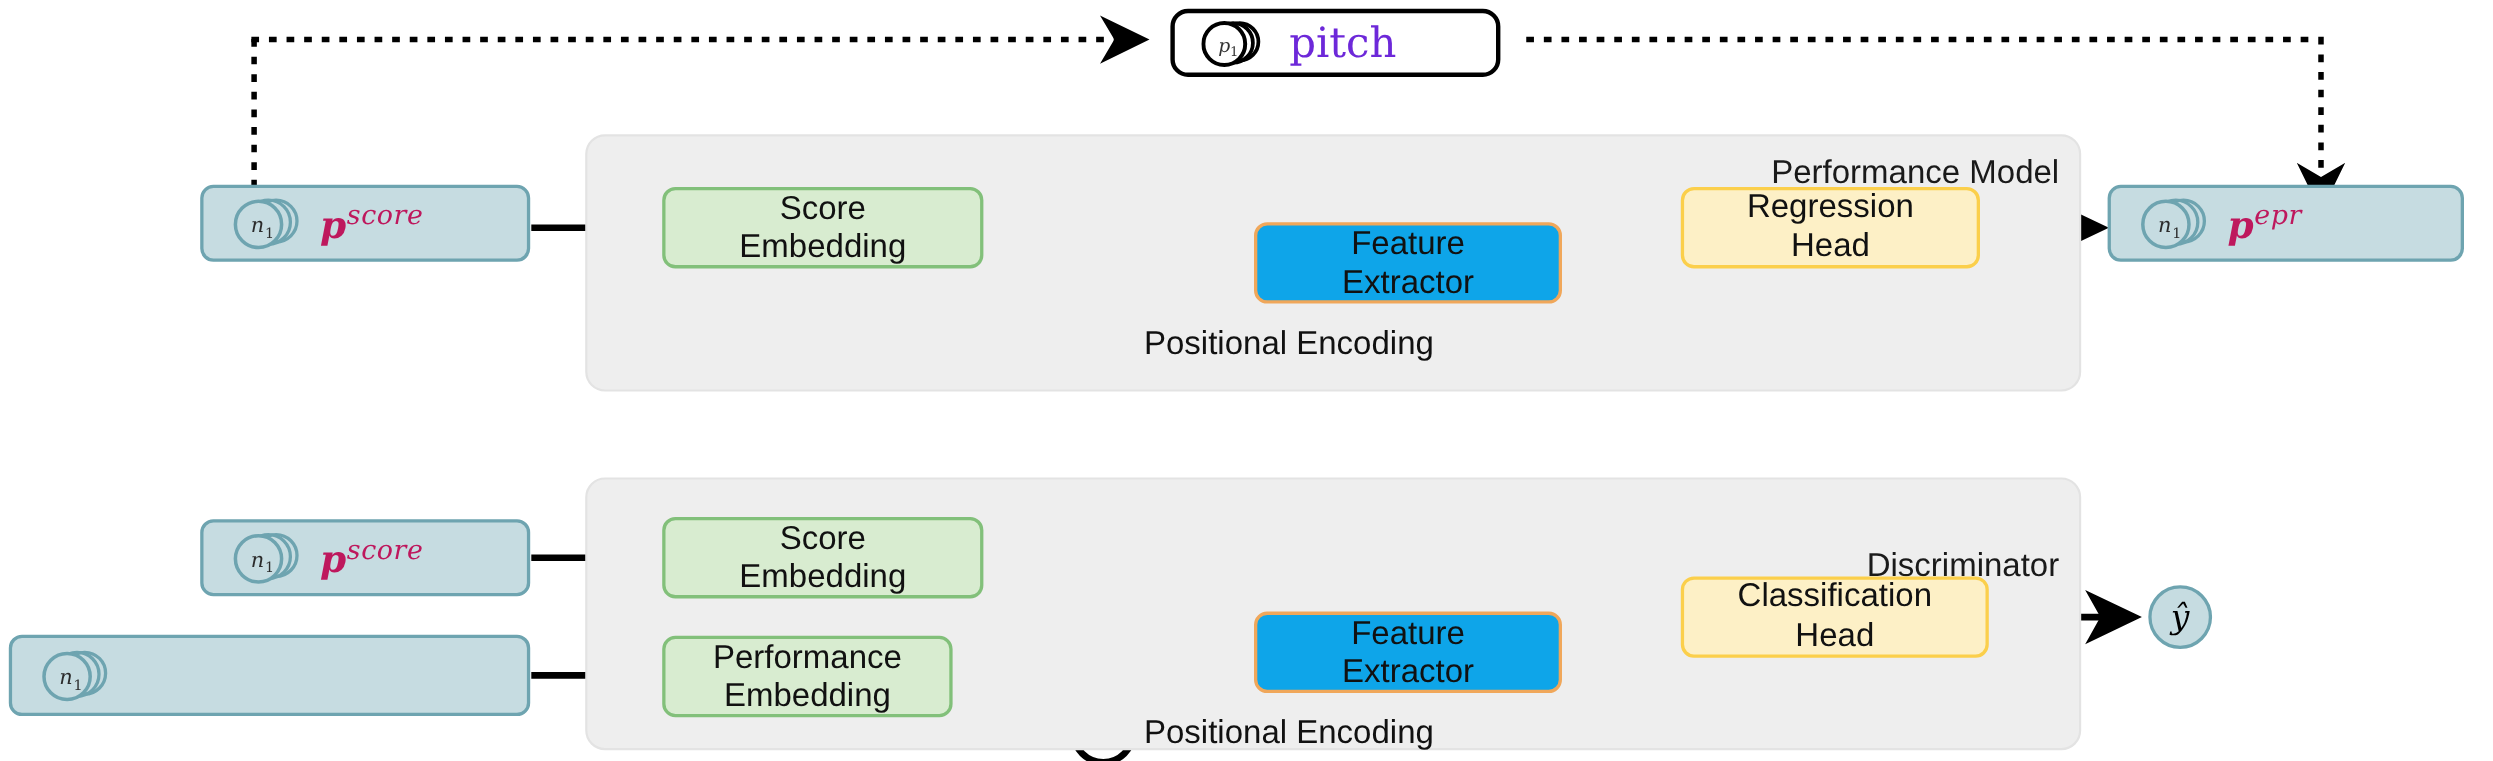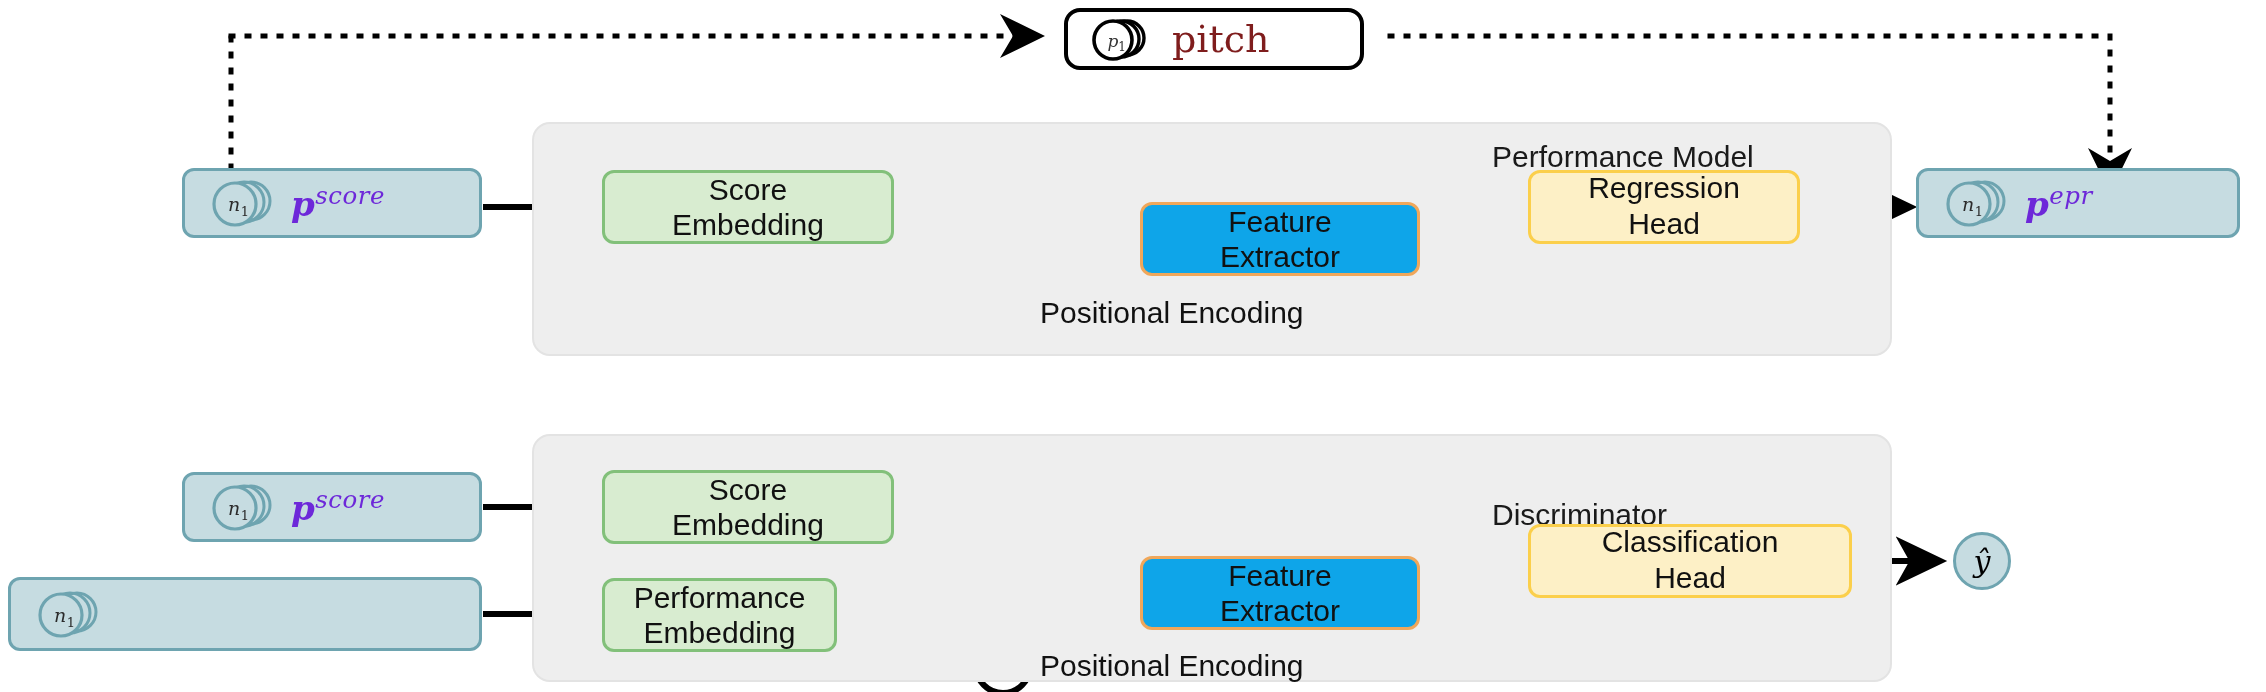--- a/index.html
+++ b/index.html
@@ -31,20 +31,21 @@
     background: #eeeeee;
     border: 2px solid #e3e3e3;
     border-radius: 18px;
     box-sizing: border-box;
   }
   .panel-title {
     position: absolute;
     font-size: 30px;
     color: #1a1a1a;
     white-space: nowrap;
+    text-align: right;
   }
 
   
   .node {
     position: absolute;
     box-sizing: border-box;
     border-radius: 12px;
     border-width: 3px;
     border-style: solid;
     display: flex;
@@ -68,37 +69,37 @@
     border-radius: 12px;
     display: flex;
     align-items: center;
     gap: 18px;
     padding-left: 26px;
   }
   .tensor.plain { background: #ffffff; border: 4px solid #000000; border-radius: 16px; }
   .tensor-label {
     font-family: "DejaVu Serif", serif;
     font-size: 34px;
-    color: #6d28d9;
+    color: #be185d;
     white-space: nowrap;
     letter-spacing: 0.5px;
   }
   .tensor-label b { font-weight: bold; font-style: italic; }
   .tensor-label sup { font-size: 0.72em; font-style: italic; font-weight: normal; }
   .tensor-label .orword {
     font-family: "Liberation Sans", sans-serif;
     font-size: 28px;
     font-style: normal;
     font-weight: normal;
     padding: 0 8px;
   }
   .pitch-word {
     font-family: "DejaVu Serif", serif;
     font-size: 38px;
-    color: #7f1d1d;
+    color: #6d28d9;
   }
 
   
   .stack-icon { flex: 0 0 auto; display: block; }
 
   
   .scalar {
     position: absolute;
     box-sizing: border-box;
     border-radius: 50%;
@@ -274,35 +275,35 @@
     </svg>
   </div>
 
   <div class="node green" style="left:602px; top:470px; width:292px; height:74px;">
     <span>
       <span>Score</span><br>
       <span>Embedding</span>
     </span>
   </div>
 
-  <div class="node green" style="left:602px; top:578px; width:235px; height:74px;">
+  <div class="node green" style="left:602px; top:578px; width:264px; height:74px;">
     <span>
       <span>Performance</span><br>
       <span>Embedding</span>
     </span>
   </div>
 
   <div class="node orange" style="left:1140px; top:524px; width:280px; height:74px;">
     <span>
       <span>Feature</span><br>
       <span>Extractor</span>
     </span>
   </div>
 
-  <div class="node yellow" style="left:1528px; top:524px; width:324px; height:74px;">
+  <div class="node yellow" style="left:1528px; top:524px; width:280px; height:74px;">
     <span>
       <span>Classification</span><br>
       <span>Head</span>
     </span>
   </div>
 
   <div class="pe-text" style="left:1040px; top:649px;">Positional Encoding</div>
 
   <div class="scalar" style="left:1953px; top:532px; width:58px; height:58px;">ŷ</div>
 

